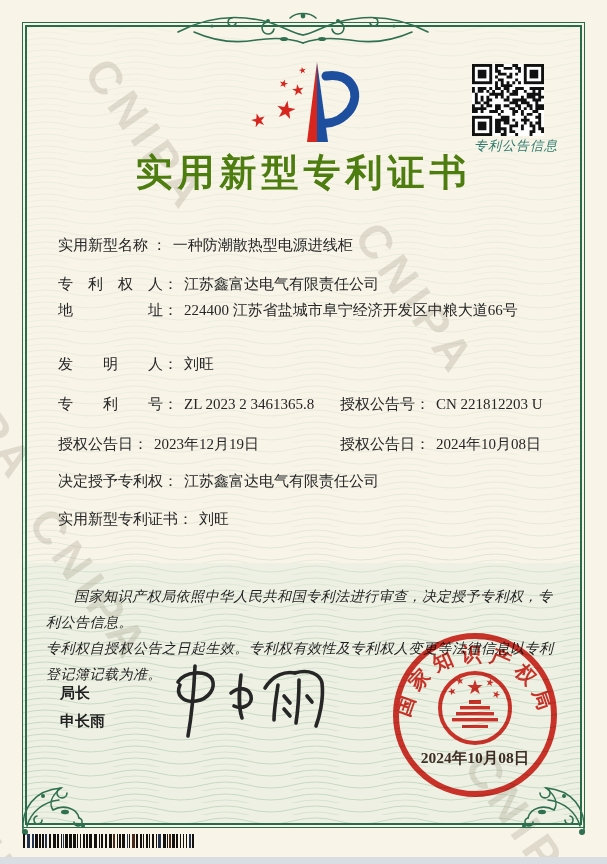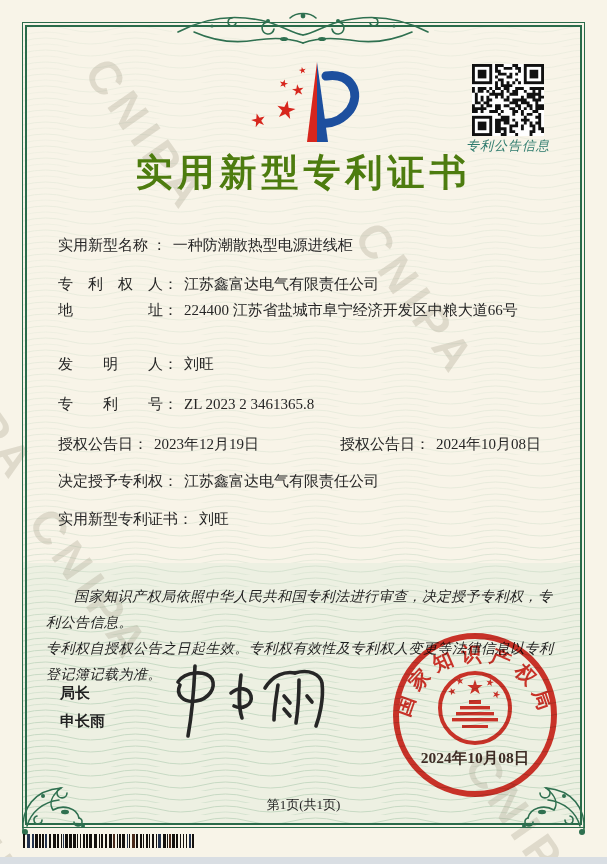--- a/index.html
+++ b/index.html
@@ -14,21 +14,21 @@
 
   
   .frame{position:absolute;left:22px;top:22px;width:561px;height:804px;
          border:1px solid #2a6b4a;}
   .frame-inner{position:absolute;left:2px;top:2px;right:2px;bottom:2px;border:2px solid #2a6b4a;}
 
   
   .cert-no{position:absolute;left:70px;top:66px;font-size:15px;letter-spacing:2px;color:#333;}
   .title{position:absolute;left:0;top:148px;width:100%;text-align:center;
          font-size:37px;font-weight:bold;letter-spacing:5px;color:#4d7c0f;}
-  .qr-caption{position:absolute;left:458px;top:137px;width:100px;text-align:center;
+  .qr-caption{position:absolute;left:458px;top:137px;width:100px;text-align:right;
               font-size:13px;font-style:italic;color:#2c7a6c;letter-spacing:1px;}
 
   
   .rows{position:absolute;left:58px;top:0;width:502px;font-size:15px;}
   .row{position:absolute;left:0;width:502px;height:22px;white-space:nowrap;}
   .row:nth-child(1){top:236px}
   .row:nth-child(2){top:275px}
   .row:nth-child(3){top:301px}
   .row:nth-child(4){top:355px}
   .row:nth-child(5){top:395px}
@@ -201,20 +201,23 @@
       <span class="lbl">专　利　权　人：</span><span class="val">江苏鑫富达电气有限责任公司</span>
     </div>
     <div class="row">
       <span class="lbl">地　　　　　址：</span><span class="val">224400 江苏省盐城市阜宁经济开发区中粮大道66号</span>
     </div>
     <div class="row">
       <span class="lbl">发　　明　　人：</span><span class="val">刘旺</span>
     </div>
     <div class="row">
       <span class="lbl">专　　利　　号：</span><span class="val">ZL 2023 2 3461365.8</span>
+      <span class="pair2">
+        <span class="lbl">授权公告号：</span><span class="val">CN 221812203 U</span>
+      </span>
     </div>
     <div class="row">
       <span class="lbl">授权公告日：</span><span class="val">2023年12月19日</span>
       <span class="pair2">
         <span class="lbl">授权公告日：</span><span class="val">2024年10月08日</span>
       </span>
     </div>
     <div class="row">
       <span class="lbl">决定授予专利权：</span><span class="val">江苏鑫富达电气有限责任公司</span>
     </div>
@@ -266,19 +269,18 @@
         <rect x="70" y="76" width="30" height="3.4"></rect>
         <rect x="66" y="82" width="38" height="3.4"></rect>
         <rect x="62" y="88" width="46" height="3.4"></rect>
         <rect x="72" y="95" width="26" height="3"></rect>
         <rect x="79" y="70" width="12" height="4"></rect>
       </g>
     </g>
     <text x="85" y="133" text-anchor="middle" font-size="15.5" font-weight="bold" fill="#38231d" font-family="'Liberation Serif','DejaVu Serif',serif">2024年10月08日</text>
   </svg>
 
-  <div class="footer">第1页(共1页)</div>
 
   <div class="barcode"><span style="width: 2px; margin-right: 2px;"></span><span style="width: 3px; margin-right: 2px; background: rgb(35, 50, 78);"></span><span style="width: 2px; margin-right: 1px; background: rgb(35, 50, 78);"></span><span style="width: 3px; margin-right: 1px;"></span><span style="width: 2px; margin-right: 1px;"></span><span style="width: 2px; margin-right: 1px;"></span><span style="width: 2px; margin-right: 2px; background: rgb(35, 50, 78);"></span><span style="width: 2px; margin-right: 2px;"></span><span style="width: 3px; margin-right: 1px;"></span><span style="width: 2px; margin-right: 2px;"></span><span style="width: 1px; margin-right: 1px;"></span><span style="width: 1px; margin-right: 1px; background: rgb(35, 50, 78);"></span><span style="width: 3px; margin-right: 1px;"></span><span style="width: 3px; margin-right: 1px;"></span><span style="width: 3px; margin-right: 1px;"></span><span style="width: 1px; margin-right: 2px;"></span><span style="width: 1px; margin-right: 2px;"></span><span style="width: 2px; margin-right: 1px;"></span><span style="width: 2px; margin-right: 1px;"></span><span style="width: 3px; margin-right: 2px;"></span><span style="width: 3px; margin-right: 2px;"></span><span style="width: 1px; margin-right: 1px;"></span><span style="width: 2px; margin-right: 2px;"></span><span style="width: 2px; margin-right: 2px;"></span><span style="width: 3px; margin-right: 1px;"></span><span style="width: 2px; margin-right: 2px; background: rgb(74, 42, 27);"></span><span style="width: 1px; margin-right: 1px;"></span><span style="width: 2px; margin-right: 1px;"></span><span style="width: 3px; margin-right: 2px;"></span><span style="width: 1px; margin-right: 1px; background: rgb(35, 50, 78);"></span><span style="width: 1px; margin-right: 2px;"></span><span style="width: 3px; margin-right: 1px; background: rgb(74, 42, 27);"></span><span style="width: 2px; margin-right: 2px;"></span><span style="width: 2px; margin-right: 1px;"></span><span style="width: 1px; margin-right: 2px;"></span><span style="width: 2px; margin-right: 1px;"></span><span style="width: 1px; margin-right: 2px;"></span><span style="width: 2px; margin-right: 2px;"></span><span style="width: 1px; margin-right: 1px;"></span><span style="width: 3px; margin-right: 2px; background: rgb(35, 50, 78);"></span><span style="width: 3px; margin-right: 1px;"></span><span style="width: 1px; margin-right: 1px;"></span><span style="width: 2px; margin-right: 1px; background: rgb(74, 42, 27);"></span><span style="width: 3px; margin-right: 1px;"></span><span style="width: 2px; margin-right: 2px;"></span><span style="width: 1px; margin-right: 2px;"></span><span style="width: 1px; margin-right: 2px;"></span><span style="width: 1px; margin-right: 2px;"></span><span style="width: 2px; margin-right: 1px; background: rgb(35, 50, 78);"></span><span style="width: 2px; margin-right: 2px;"></span></div>
 
   <div class="bottom-strip"></div>
 
 </div>
 
 </body></html>

